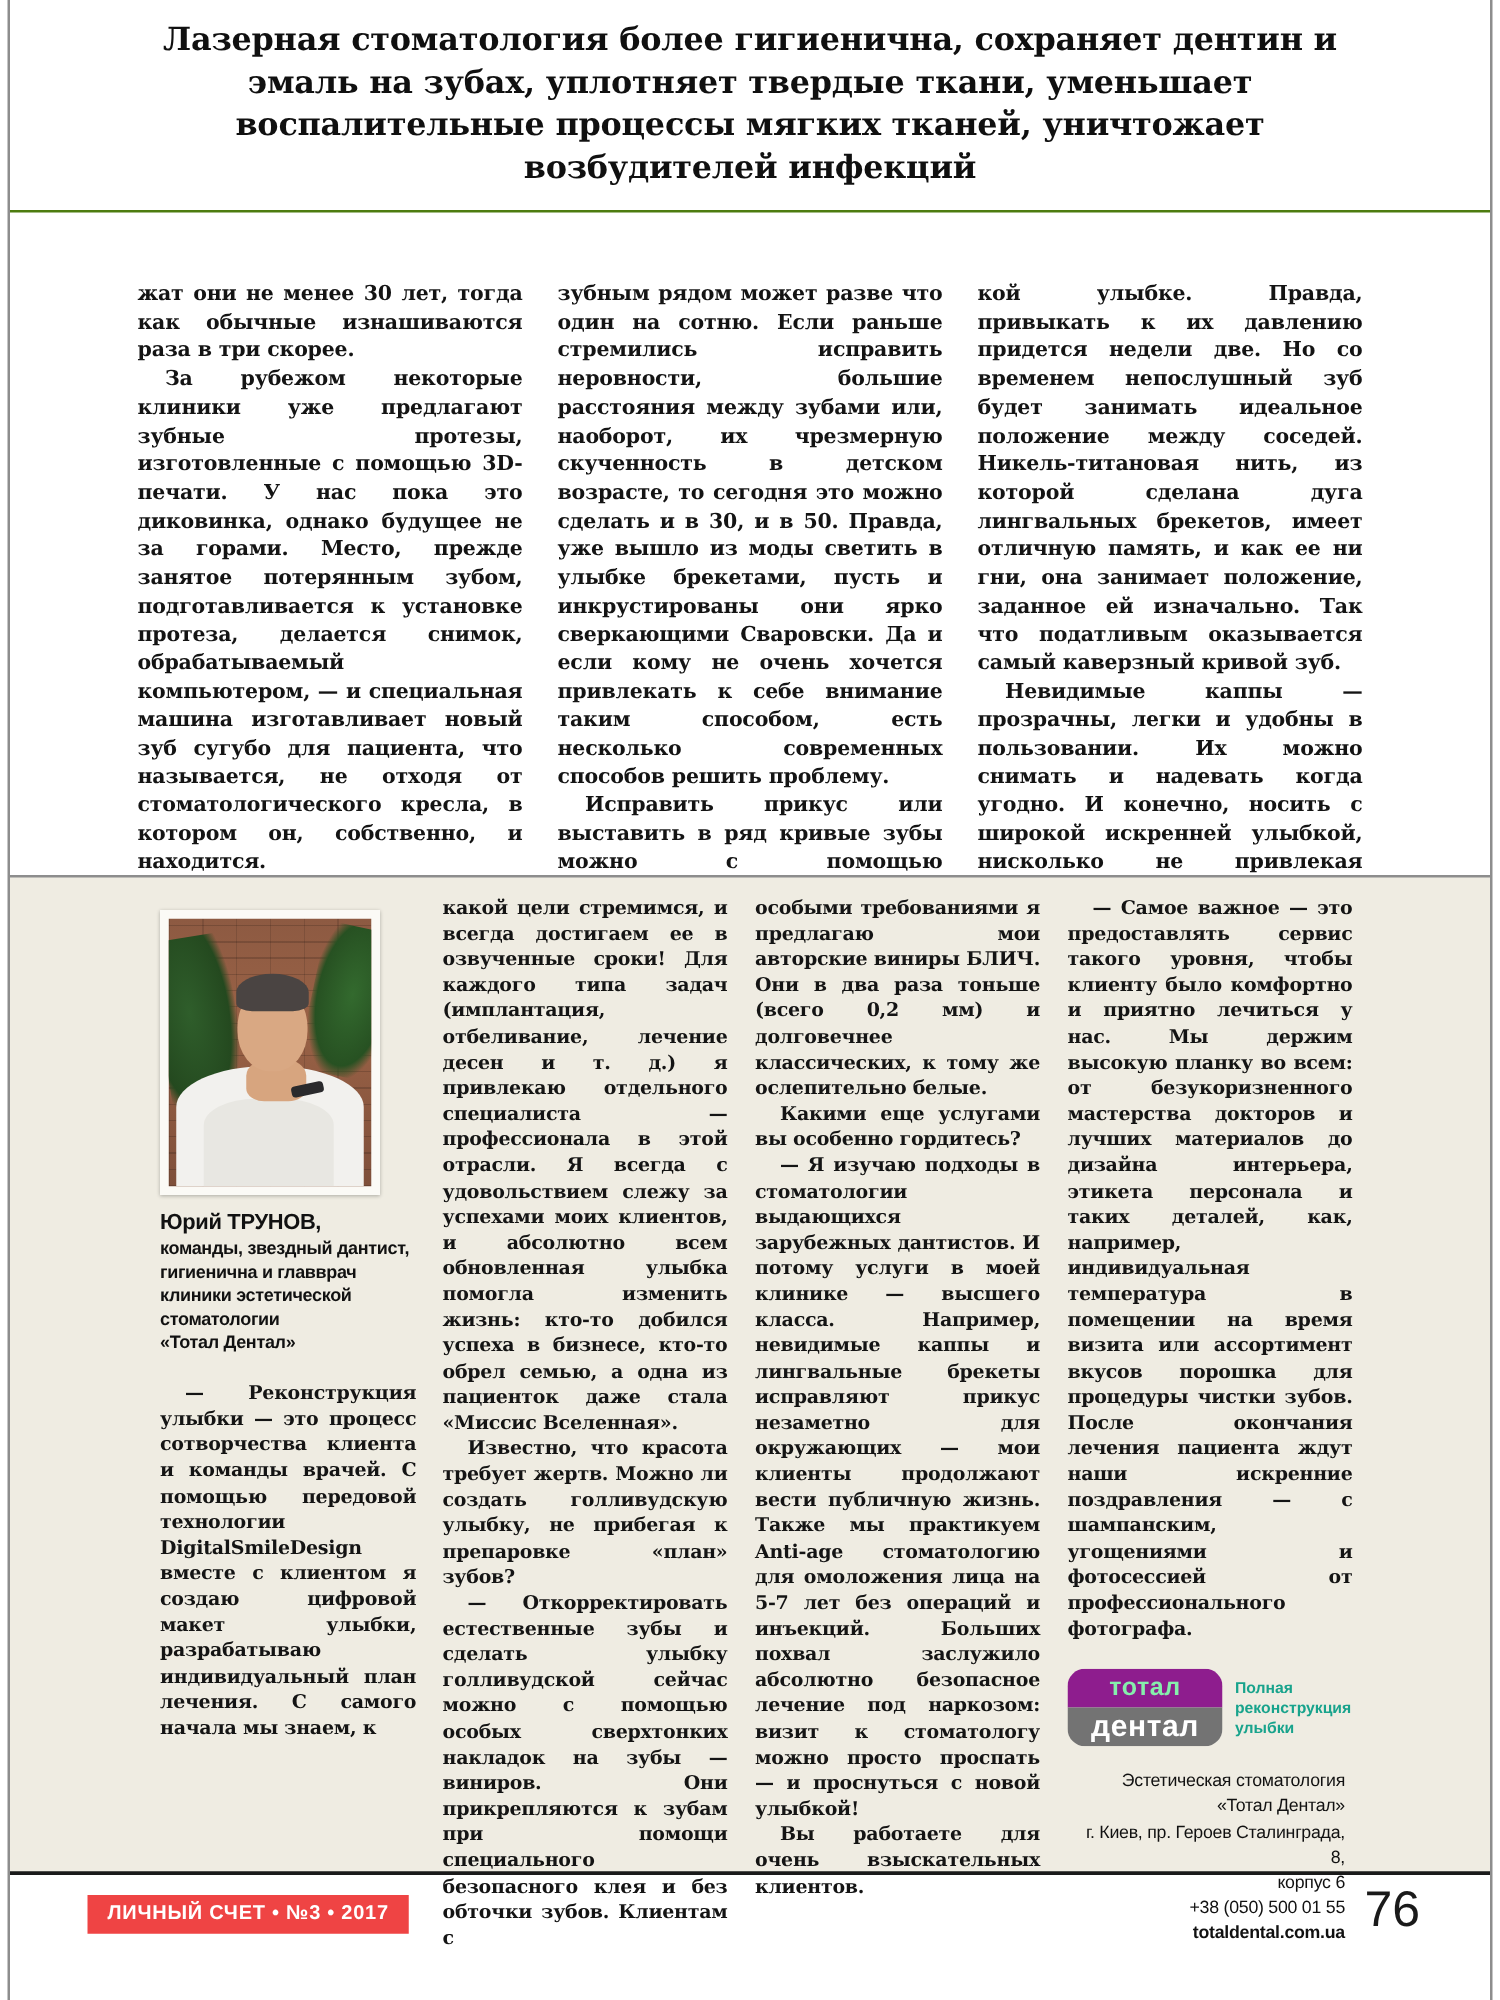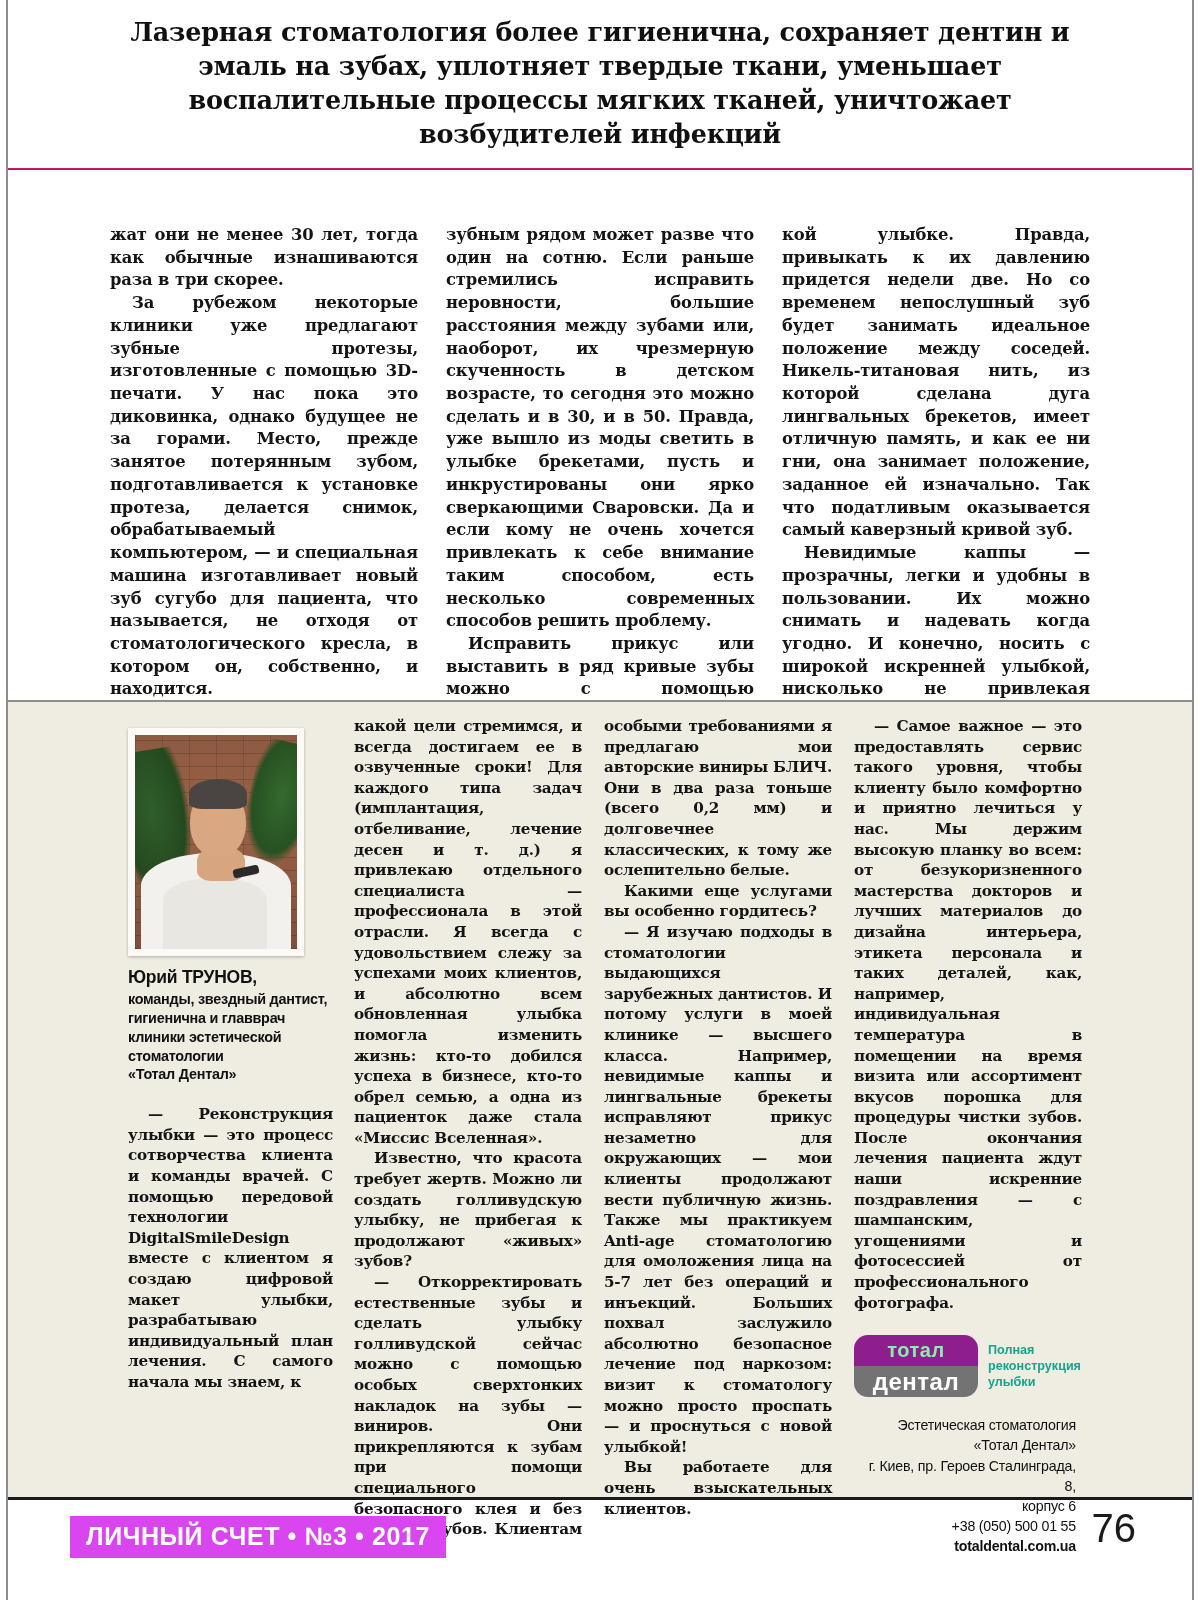--- a/index.html
+++ b/index.html
@@ -14,21 +14,21 @@
   .page{position:absolute;inset:0;}
 
   
   .rule-left{position:absolute;left:6px;top:0;width:2px;height:1600px;background:#8d8d8d;}
   .rule-right{position:absolute;right:6px;top:0;width:2px;height:1600px;background:#8d8d8d;}
 
   
   .header{
     position:absolute;left:8px;top:0;width:1184px;height:170px;
     display:flex;align-items:center;justify-content:center;
-    border-bottom:2px solid #be185d;
+    border-bottom:2px solid #4d7c0f;
     box-sizing:border-box;
   }
   .header-quote{
     width:980px;text-align:center;
     font-family:"DejaVu Serif",serif;
     font-weight:700;
     font-size:25.5px;line-height:1.33;
     letter-spacing:-0.2px;
     color:#101010;
   }
@@ -169,23 +169,23 @@
     font-family:"Liberation Sans",sans-serif;
     font-size:14.2px;line-height:1.42;color:#111;font-weight:400;
     letter-spacing:-0.2px;
   }
   .contacts .site{font-weight:700;}
 
   
   .footer{position:absolute;left:8px;bottom:0;width:1184px;height:100px;}
   .footer-bar{
     position:absolute;left:62px;top:16px;
-    background:#d946ef;color:#fff;
+    background:#ef4444;color:#fff;
     font-family:"Liberation Sans",sans-serif;font-weight:700;
-    font-size:25px;letter-spacing:0.6px;
+    font-size:16px;letter-spacing:0.6px;
     padding:6px 16px 7px 16px;
   }
   .folio{
     position:absolute;right:56px;top:6px;
     font-family:"Liberation Sans",sans-serif;
     font-size:40px;color:#1a1a1a;font-weight:400;
   }
 </style>
 </head>
 <body>
@@ -250,21 +250,21 @@
           <span>«Тотал Дентал»</span>
         </div>
 
         <div class="lead">
           <p class="ans">— Реконструкция улыбки — это процесс сотворчества клиента и команды врачей. С помощью передовой технологии DigitalSmileDesign вместе с клиентом я создаю цифровой макет улыбки, разрабатываю индивидуальный план лечения. С самого начала мы знаем, к</p>
         </div>
       </div>
 
       <div class="pcol">
         <p class="noind">какой цели стремимся, и всегда достигаем ее в озвученные сроки! Для каждого типа задач (имплантация, отбеливание, лечение десен и т. д.) я привлекаю отдельного специалиста — профессионала в этой отрасли. Я всегда с удовольствием слежу за успехами моих клиентов, и абсолютно всем обновленная улыбка помогла изменить жизнь: кто-то добился успеха в бизнесе, кто-то обрел семью, а одна из пациенток даже стала «Миссис Вселенная».</p>
-        <p class="q">Известно, что красота требует жертв. Можно ли создать голливудскую улыбку, не прибегая к продолжают «живых» зубов?</p>
+        <p class="q">Известно, что красота требует жертв. Можно ли создать голливудскую улыбку, не прибегая к препаровке «план» зубов?</p>
         <p>— Откорректировать естественные зубы и сделать улыбку голливудской сейчас можно с помощью особых сверхтонких накладок на зубы — виниров. Они прикрепляются к зубам при помощи специального безопасного клея и без обточки зубов. Клиентам с</p>
       </div>
 
       <div class="pcol">
         <p class="noind">особыми требованиями я предлагаю мои авторские виниры БЛИЧ. Они в два раза тоньше (всего 0,2 мм) и долговечнее классических, к тому же ослепительно белые.</p>
         <p class="q">Какими еще услугами вы особенно гордитесь?</p>
         <p>— Я изучаю подходы в стоматологии выдающихся зарубежных дантистов. И потому услуги в моей клинике — высшего класса. Например, невидимые каппы и лингвальные брекеты исправляют прикус незаметно для окружающих — мои клиенты продолжают вести публичную жизнь. Также мы практикуем Anti-age стоматологию для омоложения лица на 5-7 лет без операций и инъекций. Больших похвал заслужило абсолютно безопасное лечение под наркозом: визит к стоматологу можно просто проспать — и проснуться с новой улыбкой!</p>
         <p class="q">Вы работаете для очень взыскательных клиентов.</p>
       </div>
 

